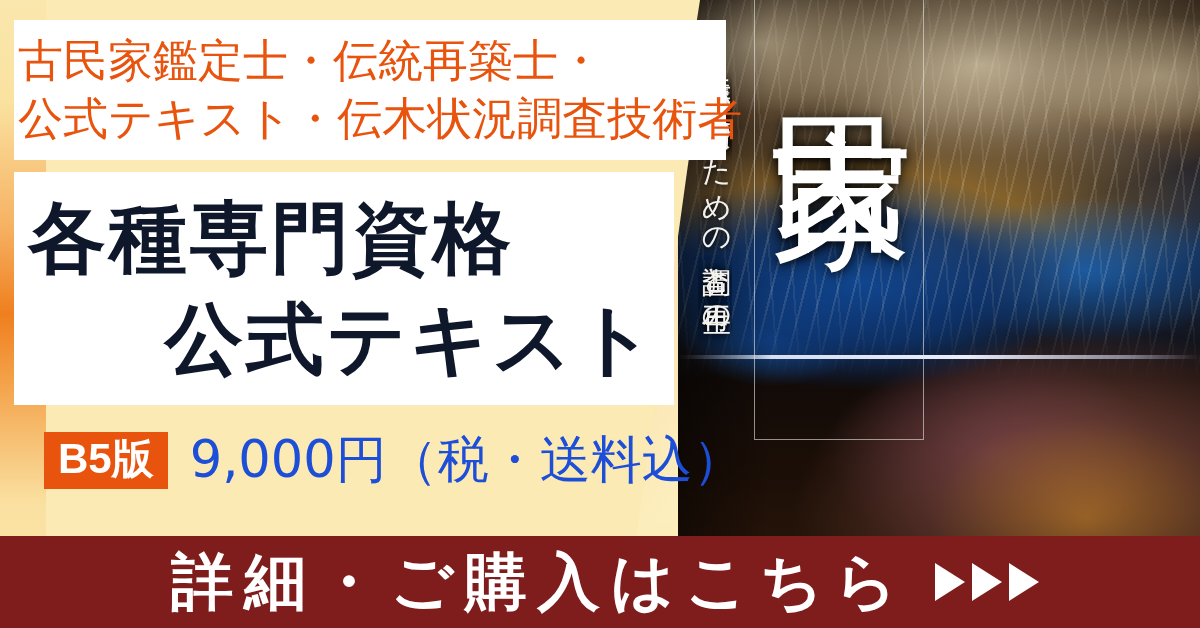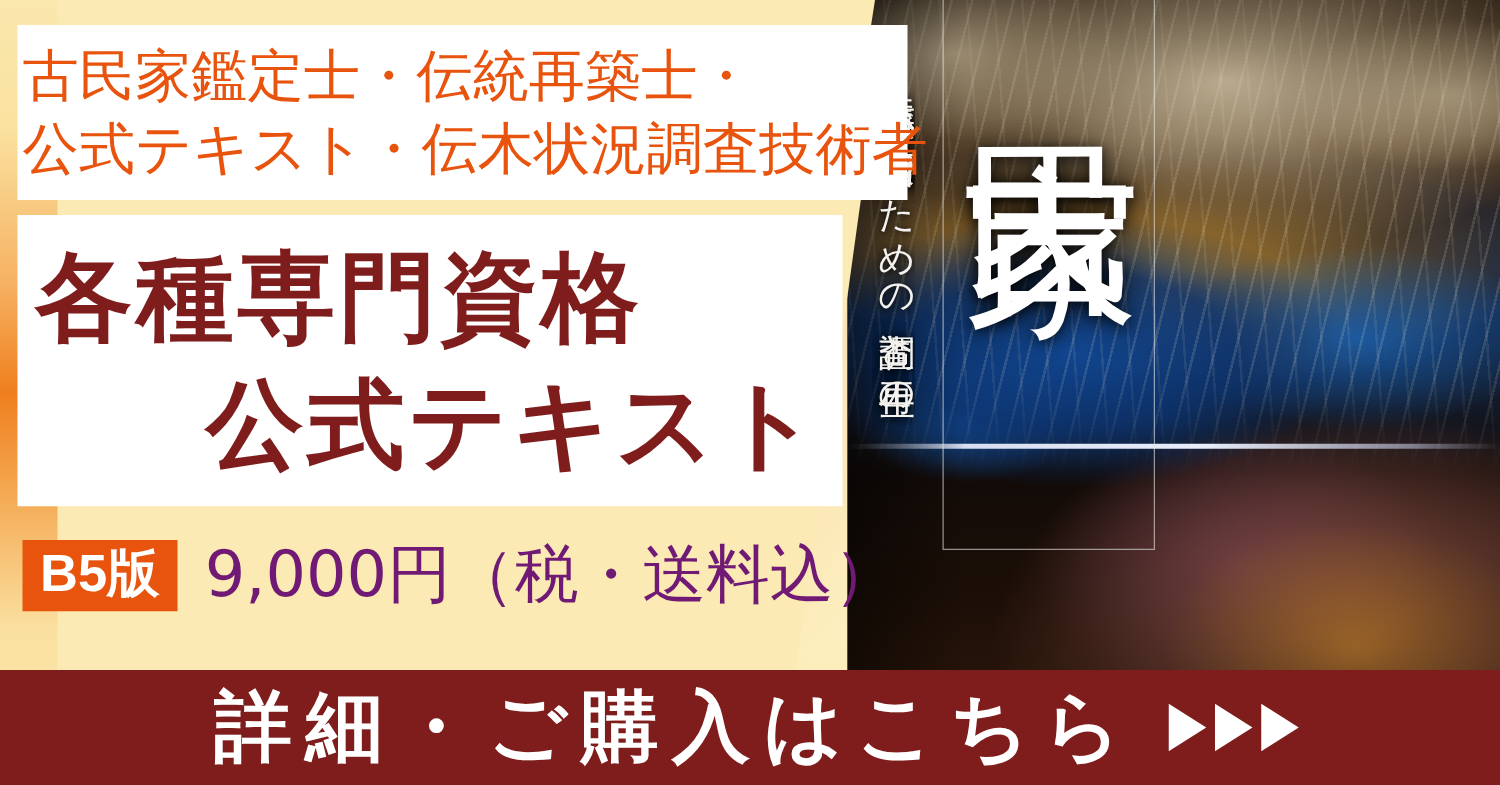--- a/index.html
+++ b/index.html
@@ -132,40 +132,40 @@
     display:flex; flex-direction:column; justify-content:center;
     color:#e8540e; font-weight:400;
     font-size:45px; line-height:1.30; letter-spacing:0px;
     white-space:nowrap;
   }
   .headline span{ display:block; }
 
   .maintitle{
     position:absolute; left:14px; top:176px; width:656px; height:226px;
     display:flex; flex-direction:column; justify-content:center;
-    color:#7f1d1d; font-weight:700;
+    color:#0f172a; font-weight:700;
     font-size:78px; line-height:1.30; letter-spacing:3px;
     white-space:nowrap;
   }
   .mt-1{ text-align:left;  padding-left:14px; }
   .mt-2{ text-align:right; padding-right:12px; }
 
   
   .price-row{
     position:absolute; left:18px; top:424px; height:72px;
     display:flex; align-items:center;
   }
   .badge{
     background:#e8540e; color:#ffffff;
     font-size:42px; font-weight:700; letter-spacing:0px;
     padding:6px 14px 9px 14px; line-height:1;
-    display:inline-block; white-space:nowrap;
+    display:inline-block; white-space:nowrap;margin-left:26px;
   }
   .price{
-    color:#701a75; font-size:51px; font-weight:500;
+    color:#1d4ed8; font-size:51px; font-weight:500;
     letter-spacing:0px; margin-left:22px; white-space:nowrap;
     font-family:"DejaVu Sans","Liberation Sans",sans-serif;
   }
 
   
   .cta{
     position:absolute; left:0; bottom:0; width:1200px; height:92px;
     background:#7f1d1d;
     display:flex; align-items:center; justify-content:center;
     cursor:pointer;

